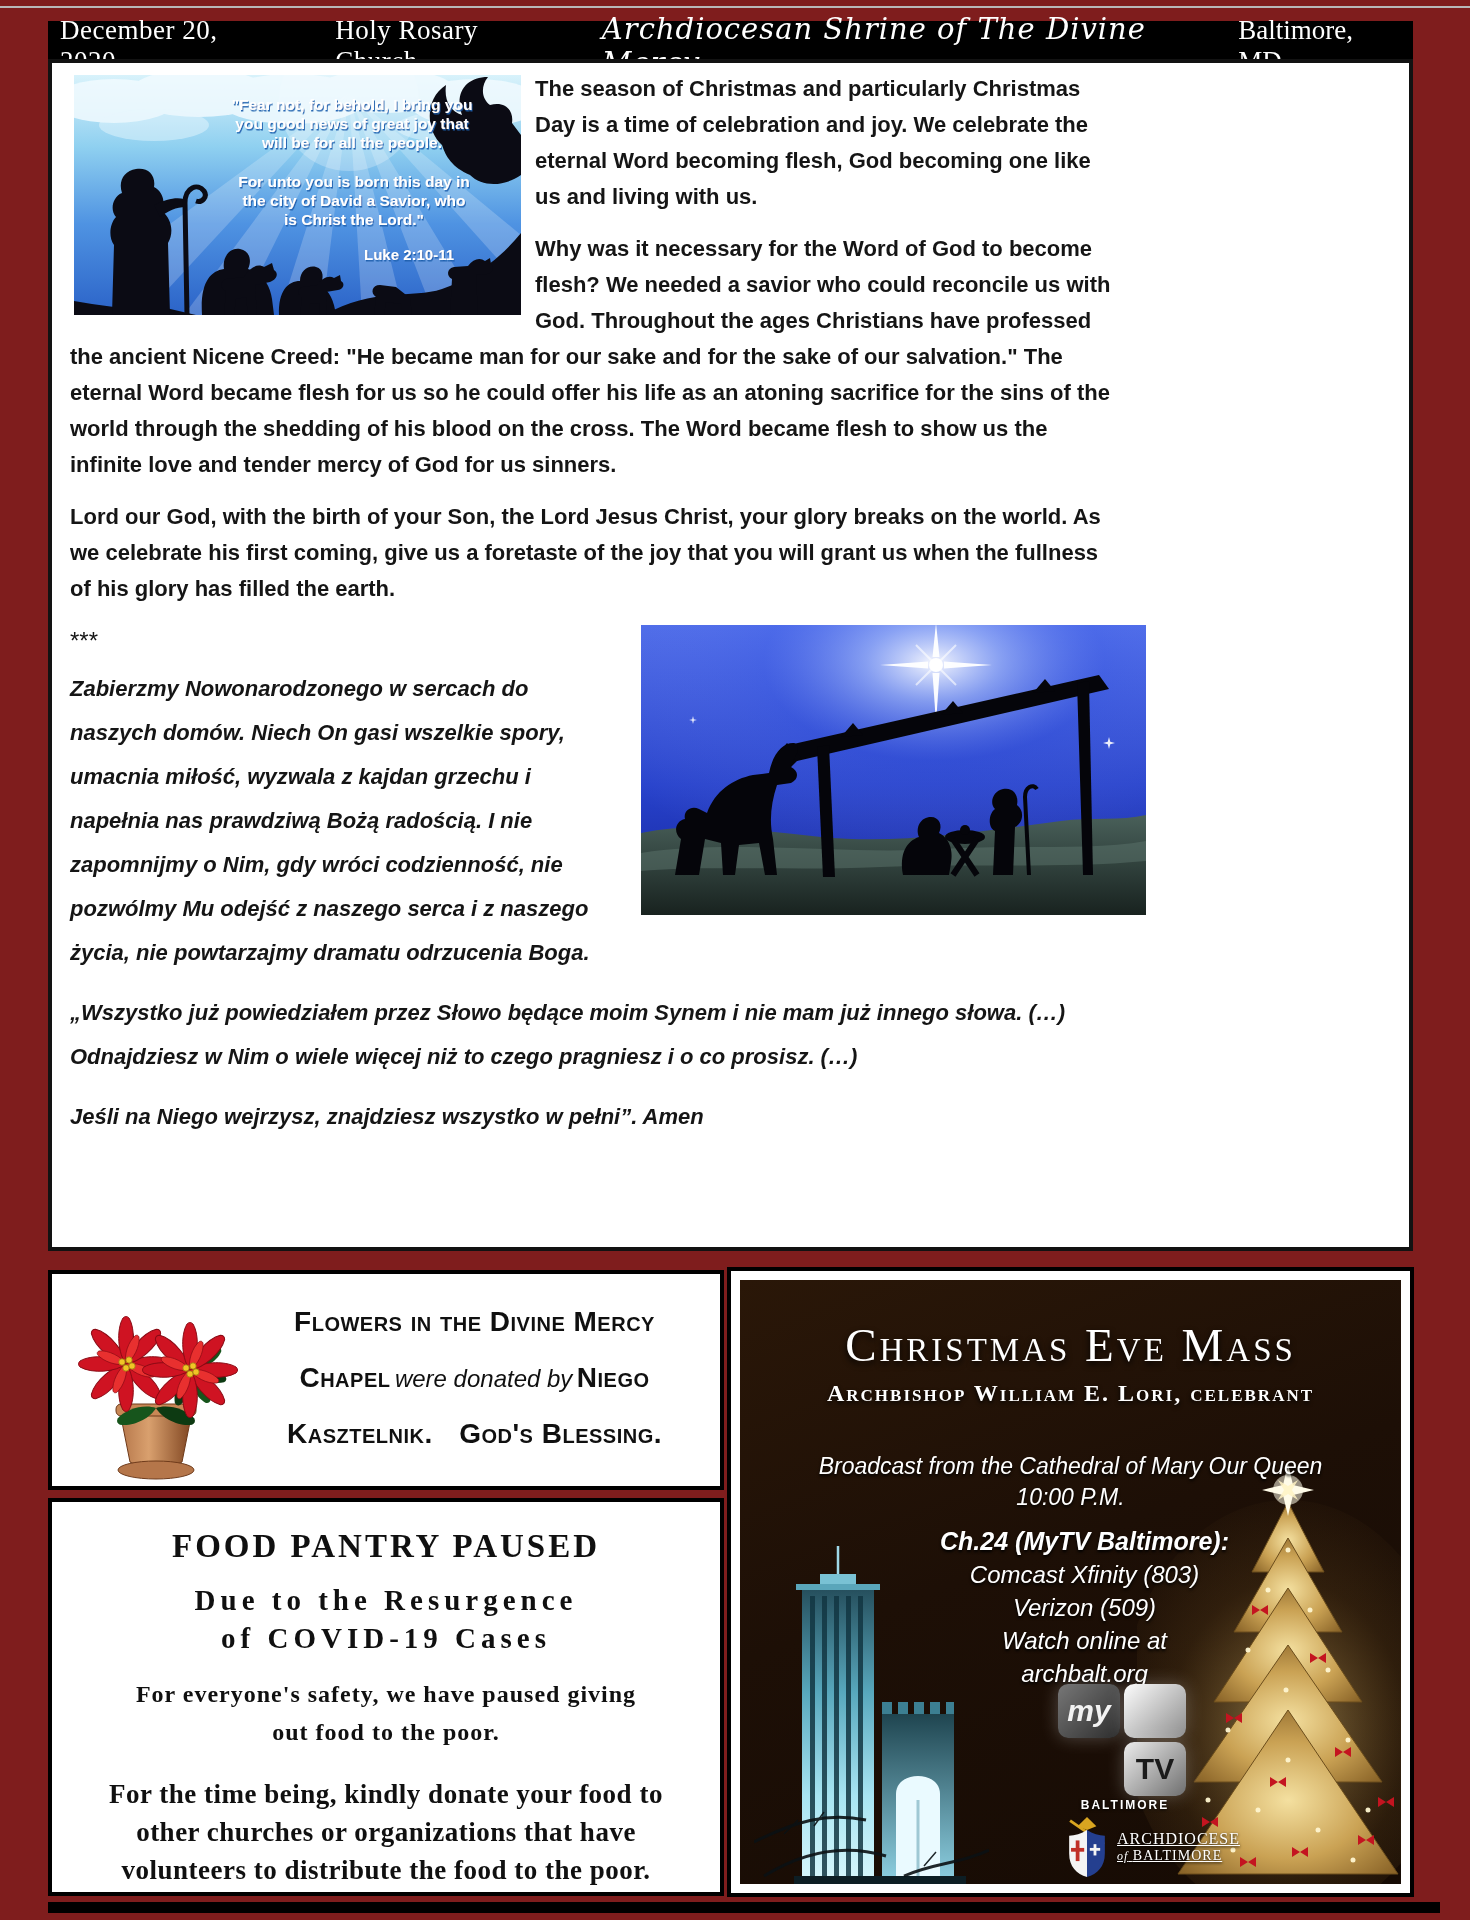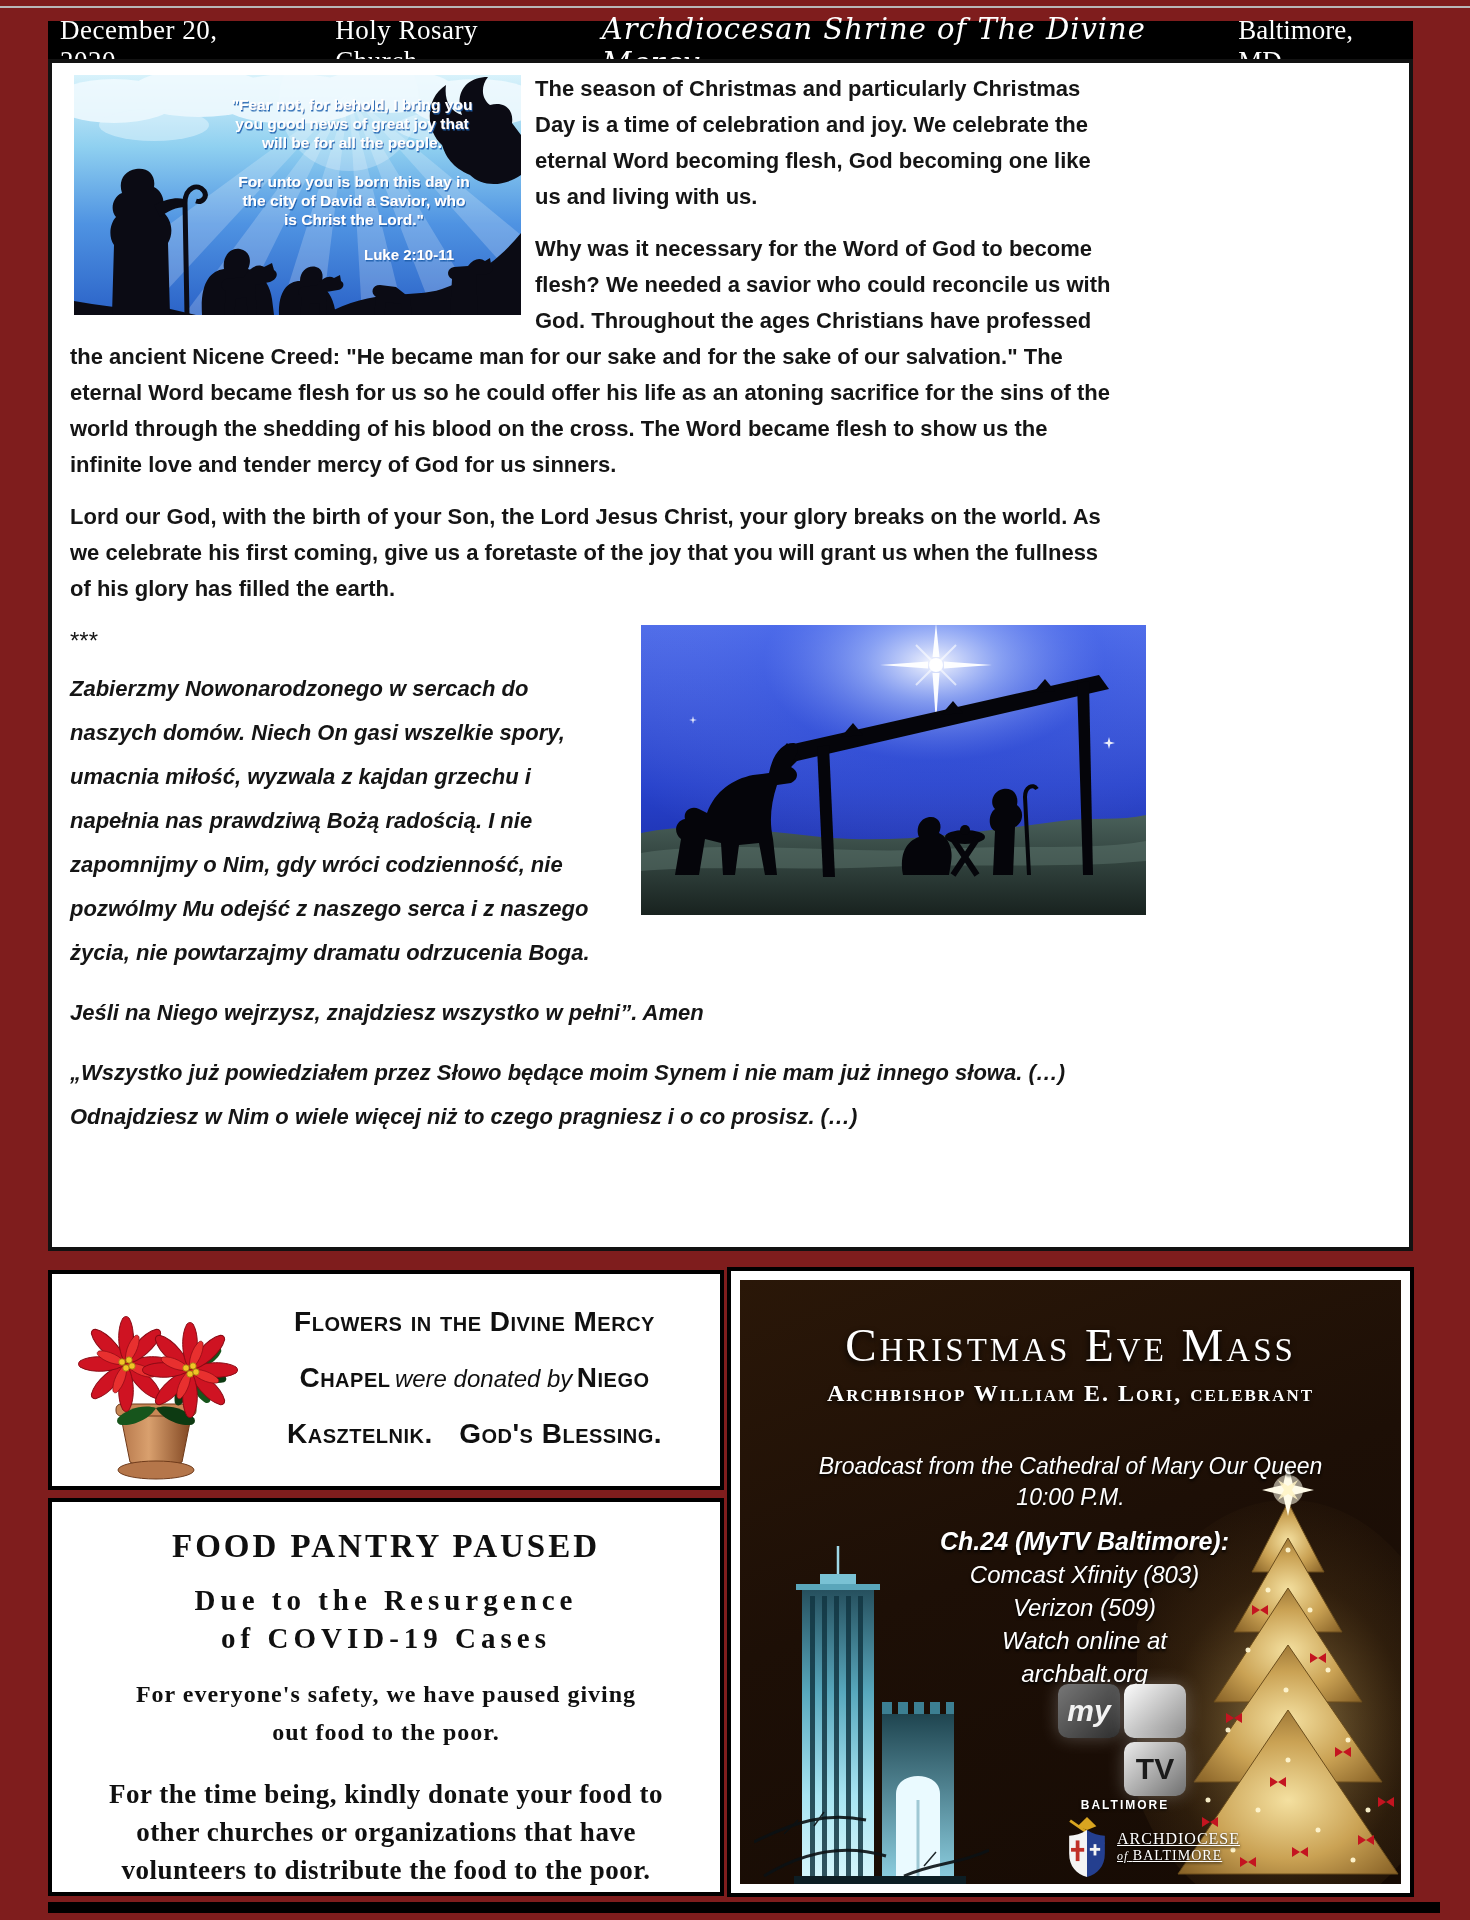--- a/index.html
+++ b/index.html
@@ -211,22 +211,22 @@
           </g>
           <g stroke="#05050a" stroke-width="6">
             <path d="M312,250 L336,214 M336,250 L312,214"></path>
           </g>
           <path d="M388,250 L384,172 C384,162 392,158 396,164" fill="none" stroke="#05050a" stroke-width="4"></path>
         </svg>
         <span>***</span>
       </p>
 
       <p class="polish">Zabierzmy Nowonarodzonego w sercach do naszych domów. Niech On gasi wszelkie spory, umacnia miłość, wyzwala z kajdan grzechu i napełnia nas prawdziwą Bożą radością. I nie zapomnijmy o Nim, gdy wróci codzienność, nie pozwólmy Mu odejść  z naszego serca i z naszego życia, nie powtarzajmy dramatu odrzucenia Boga.</p>
+      <p class="polish">„Wszystko już powiedziałem przez Słowo będące moim Synem i nie mam już innego słowa. (…) Odnajdziesz w Nim o wiele więcej niż to czego pragniesz i o co prosisz. (…)</p>
       <p class="polish">Jeśli na Niego wejrzysz, znajdziesz wszystko w pełni”. Amen</p>
-      <p class="polish">„Wszystko już powiedziałem przez Słowo będące moim Synem i nie mam już innego słowa. (…) Odnajdziesz w Nim o wiele więcej niż to czego pragniesz i o co prosisz. (…)</p>
     </div>
   </div>
 
   <div class="flowersbox">
     <svg class="poinsettia" viewBox="0 0 180 200" xmlns="http://www.w3.org/2000/svg">
       <defs>
         <linearGradient id="potg" x1="0" y1="0" x2="1" y2="0">
           <stop offset="0" stop-color="#b5764a"></stop>
             <stop offset="0.4" stop-color="#d9a06e"></stop>
             <stop offset="1" stop-color="#7e4420"></stop>

